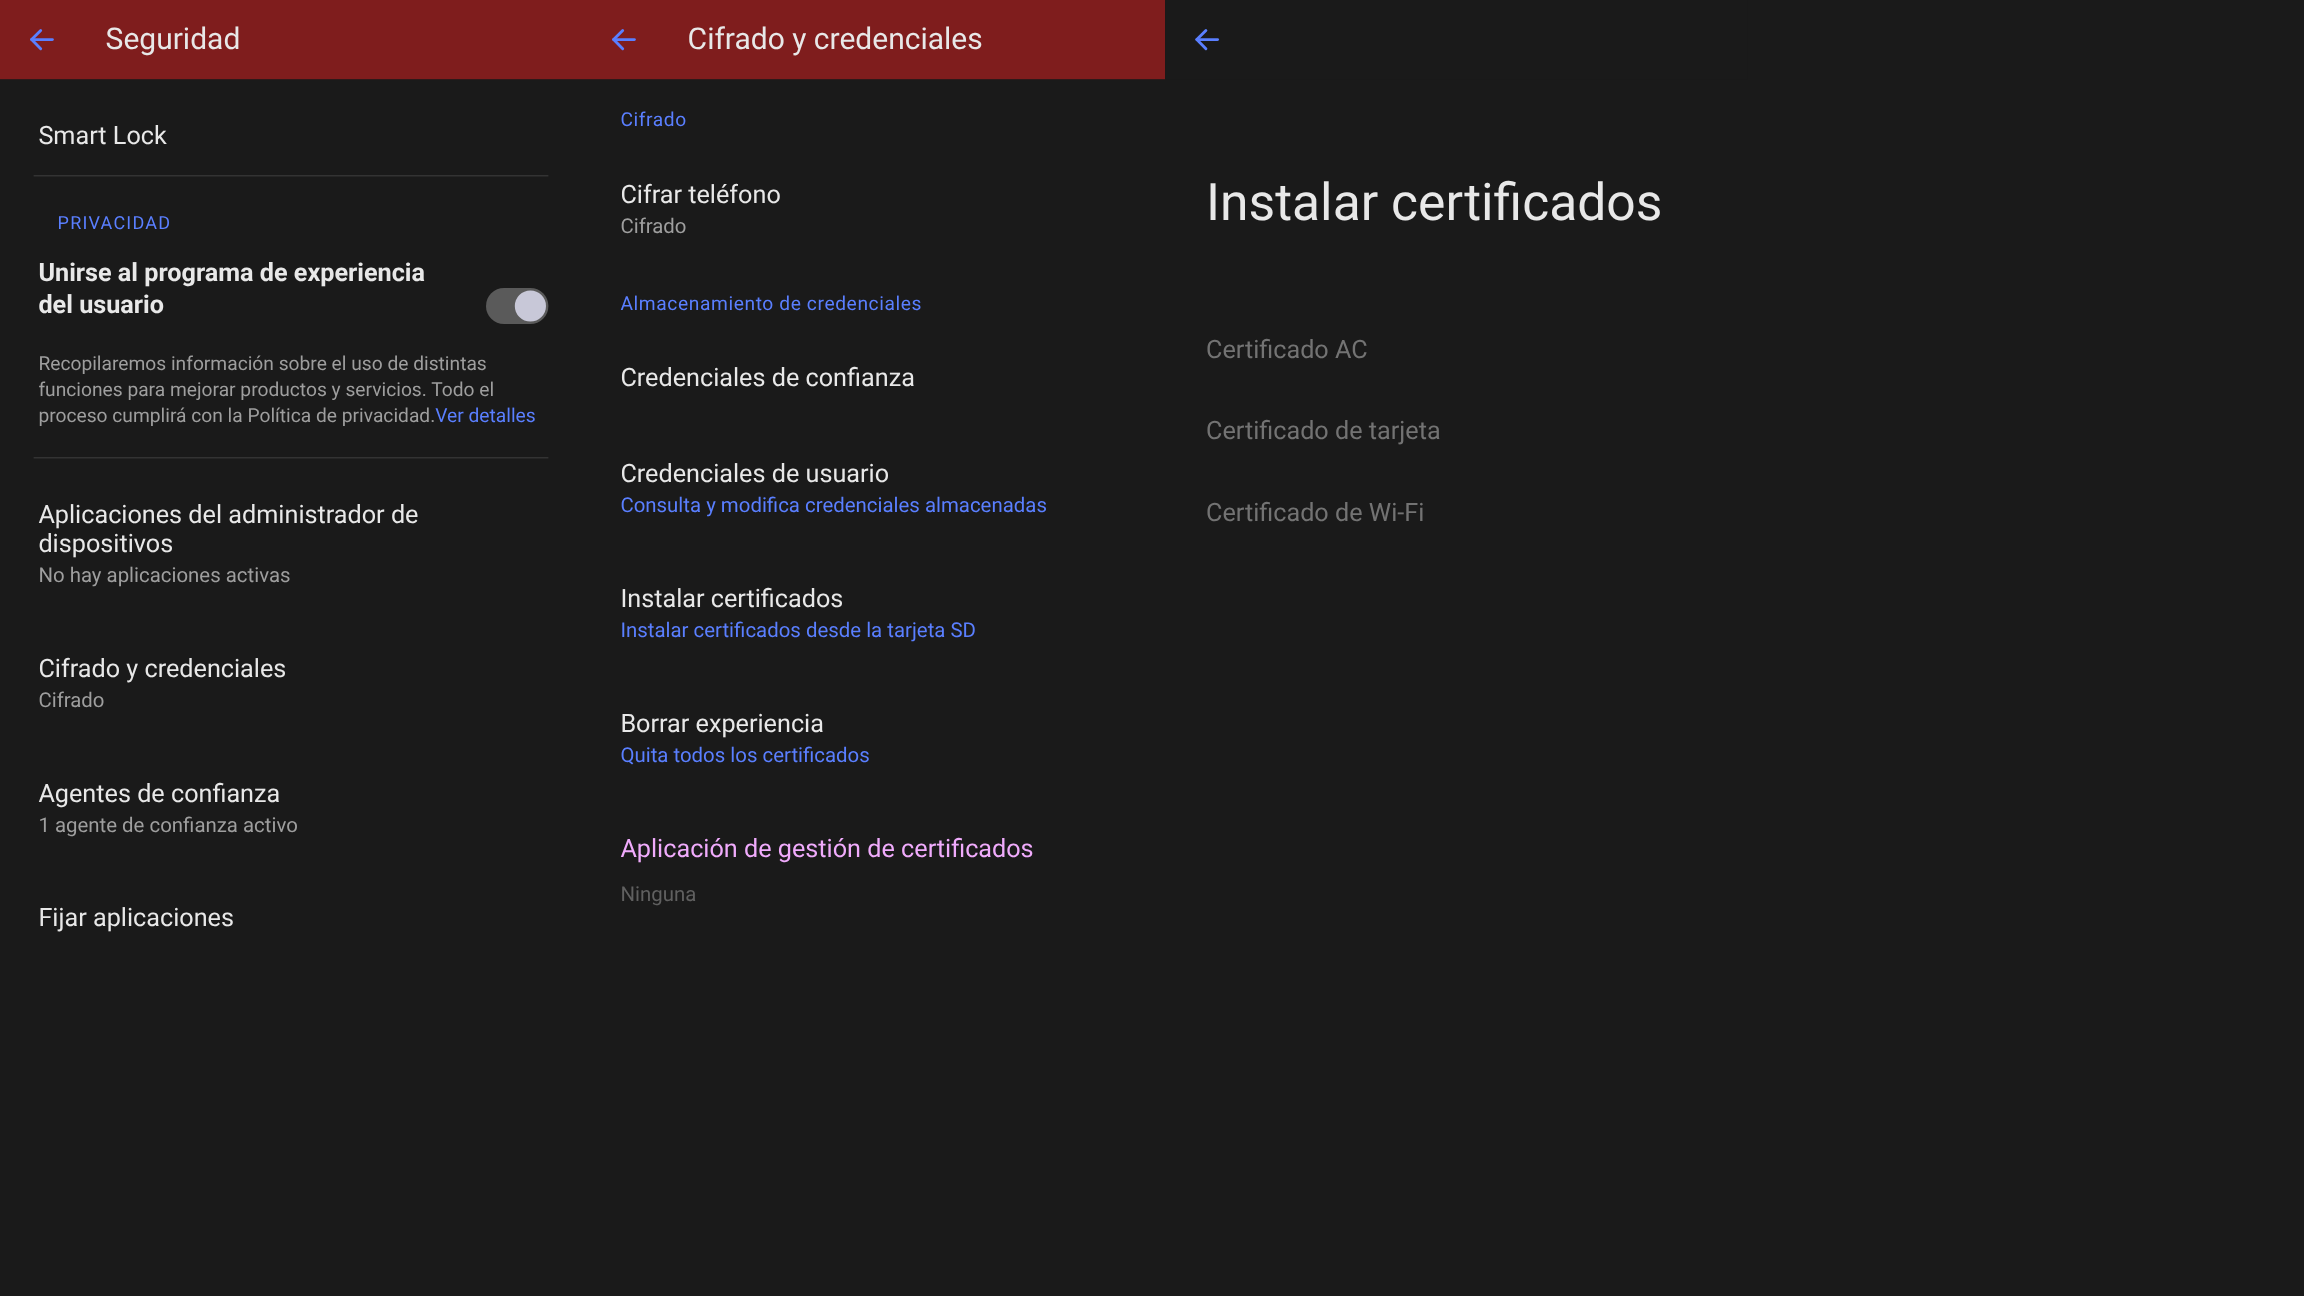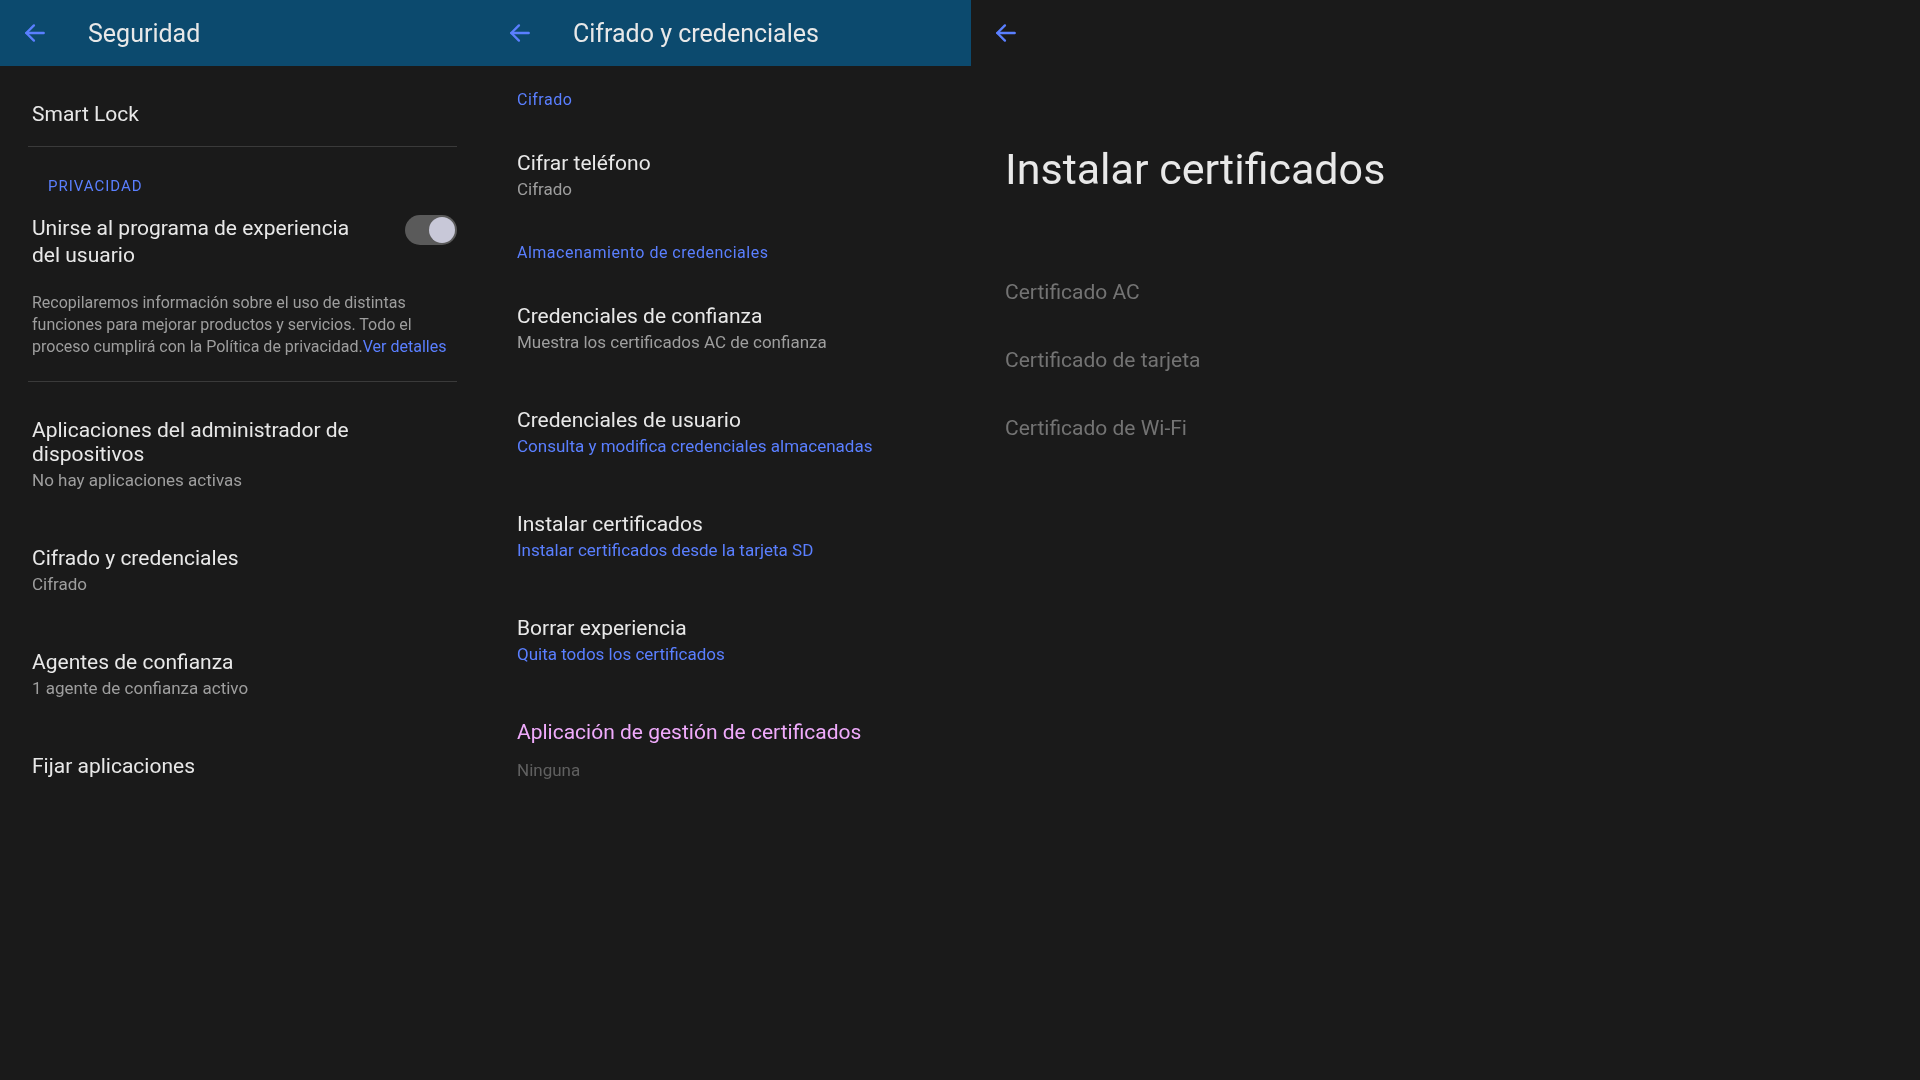--- a/index.html
+++ b/index.html
@@ -15,21 +15,21 @@
     .panel {
       height: 100%;
       display: flex;
       flex-direction: column;
     }
     .panel-1 { width: 485px; }
     .panel-2 { width: 486px; }
     .panel-3 { flex: 1; }
     .header-bar {
       height: 66px;
-      background: #0c4a6e;
+      background: #7f1d1d;
       display: flex;
       align-items: center;
       padding-left: 22px;
       gap: 40px;
     }
     .panel-3 .header-bar {
       background: #1a1a1a;
     }
     .back-arrow {
       color: #5a7fff;
@@ -88,23 +88,24 @@
       color: #5a7fff;
       letter-spacing: 1px;
     }
     .divider {
       height: 1px;
       background: #3a3a3a;
       margin: 0 28px;
     }
     .toggle-row {
       display: flex;
-      align-items: flex-start;
+      align-items: flex-end;
       justify-content: space-between;
       padding: 14px 28px 14px 32px;
+      font-weight: bold;
     }
     .toggle-label {
       font-size: 21px;
       color: #e8e8e8;
       max-width: 340px;
       line-height: 1.3;
     }
     .toggle {
       width: 52px;
       height: 30px;
@@ -205,21 +206,20 @@
   </div>
   <div class="content">
     <div class="section-header">Cifrado</div>
     <div class="item">
       <div class="item-title">Cifrar teléfono</div>
       <div class="item-sub">Cifrado</div>
     </div>
     <div class="section-header">Almacenamiento de credenciales</div>
     <div class="item">
       <div class="item-title">Credenciales de confianza</div>
-      <div class="item-sub">Muestra los certificados AC de confianza</div>
     </div>
     <div class="item">
       <div class="item-title">Credenciales de usuario</div>
       <div class="item-sub-accent">Consulta y modifica credenciales almacenadas</div>
     </div>
     <div class="item">
       <div class="item-title">Instalar certificados</div>
       <div class="item-sub-accent">Instalar certificados desde la tarjeta SD</div>
     </div>
     <div class="item">

